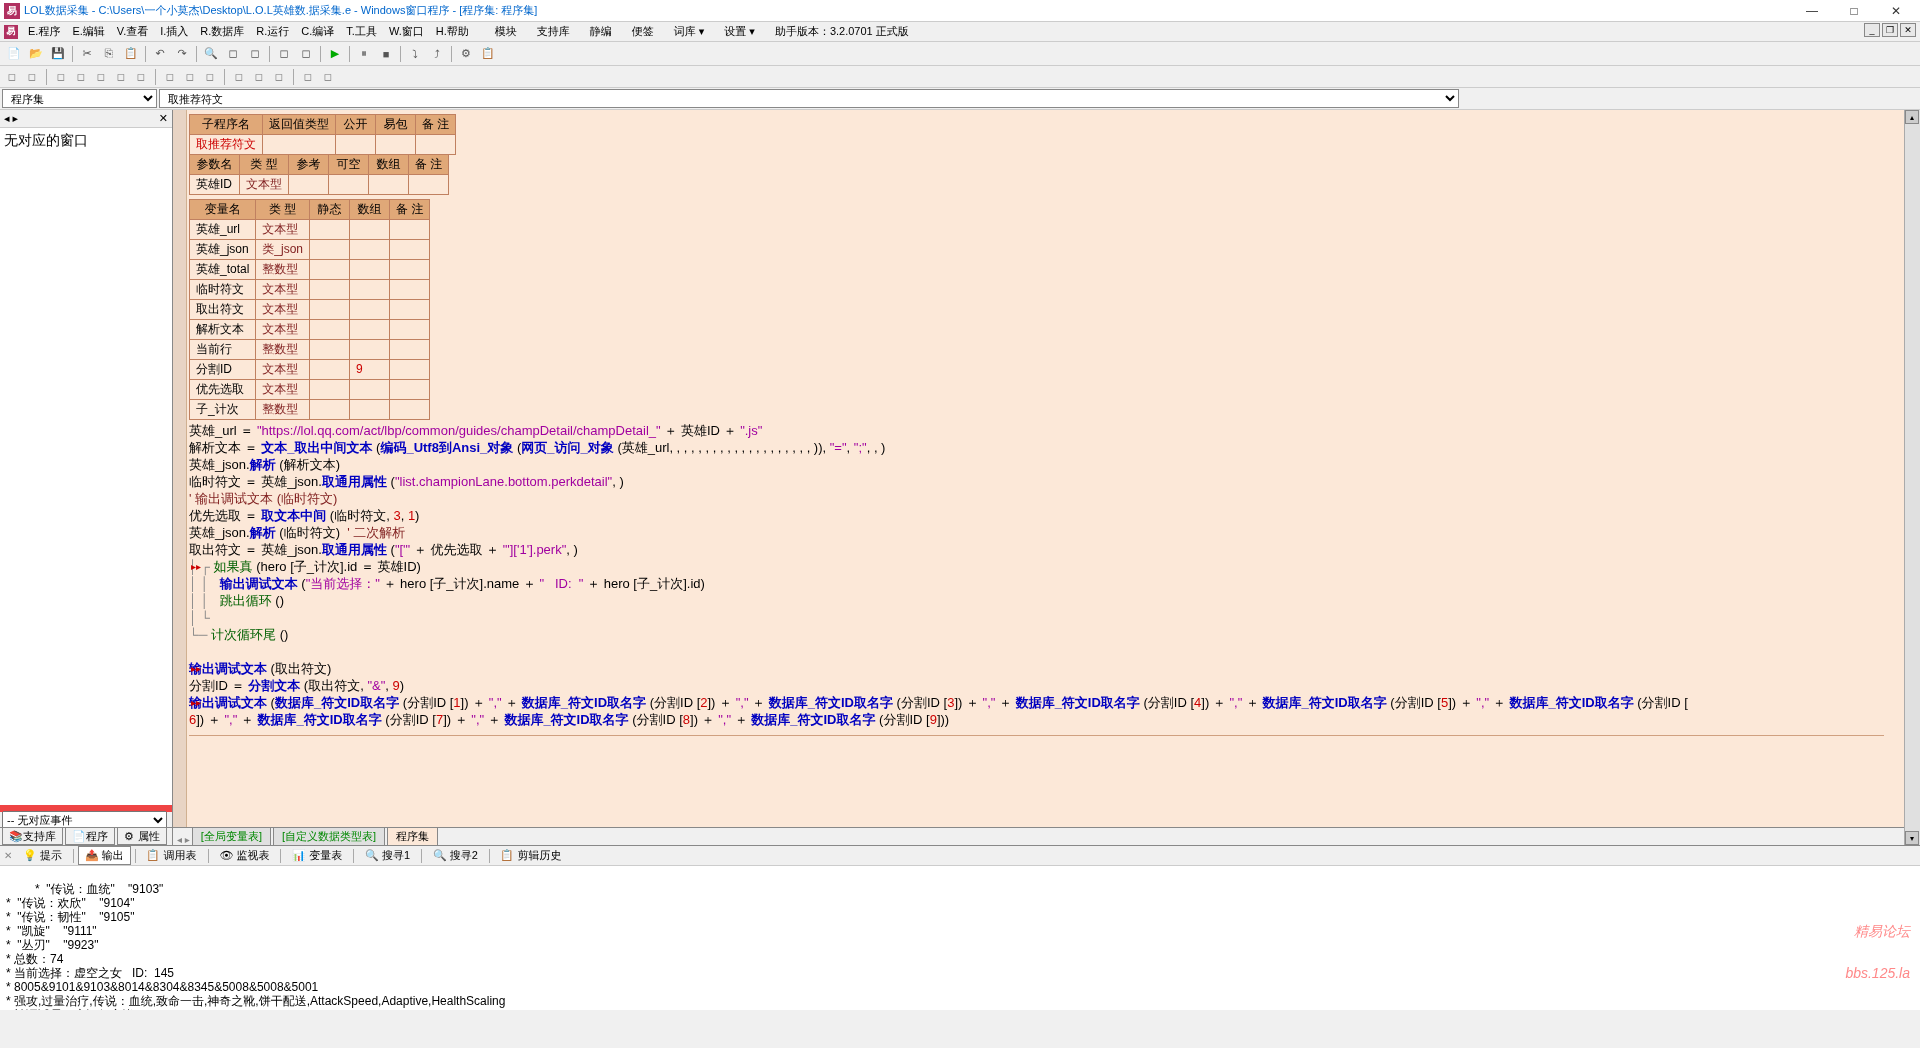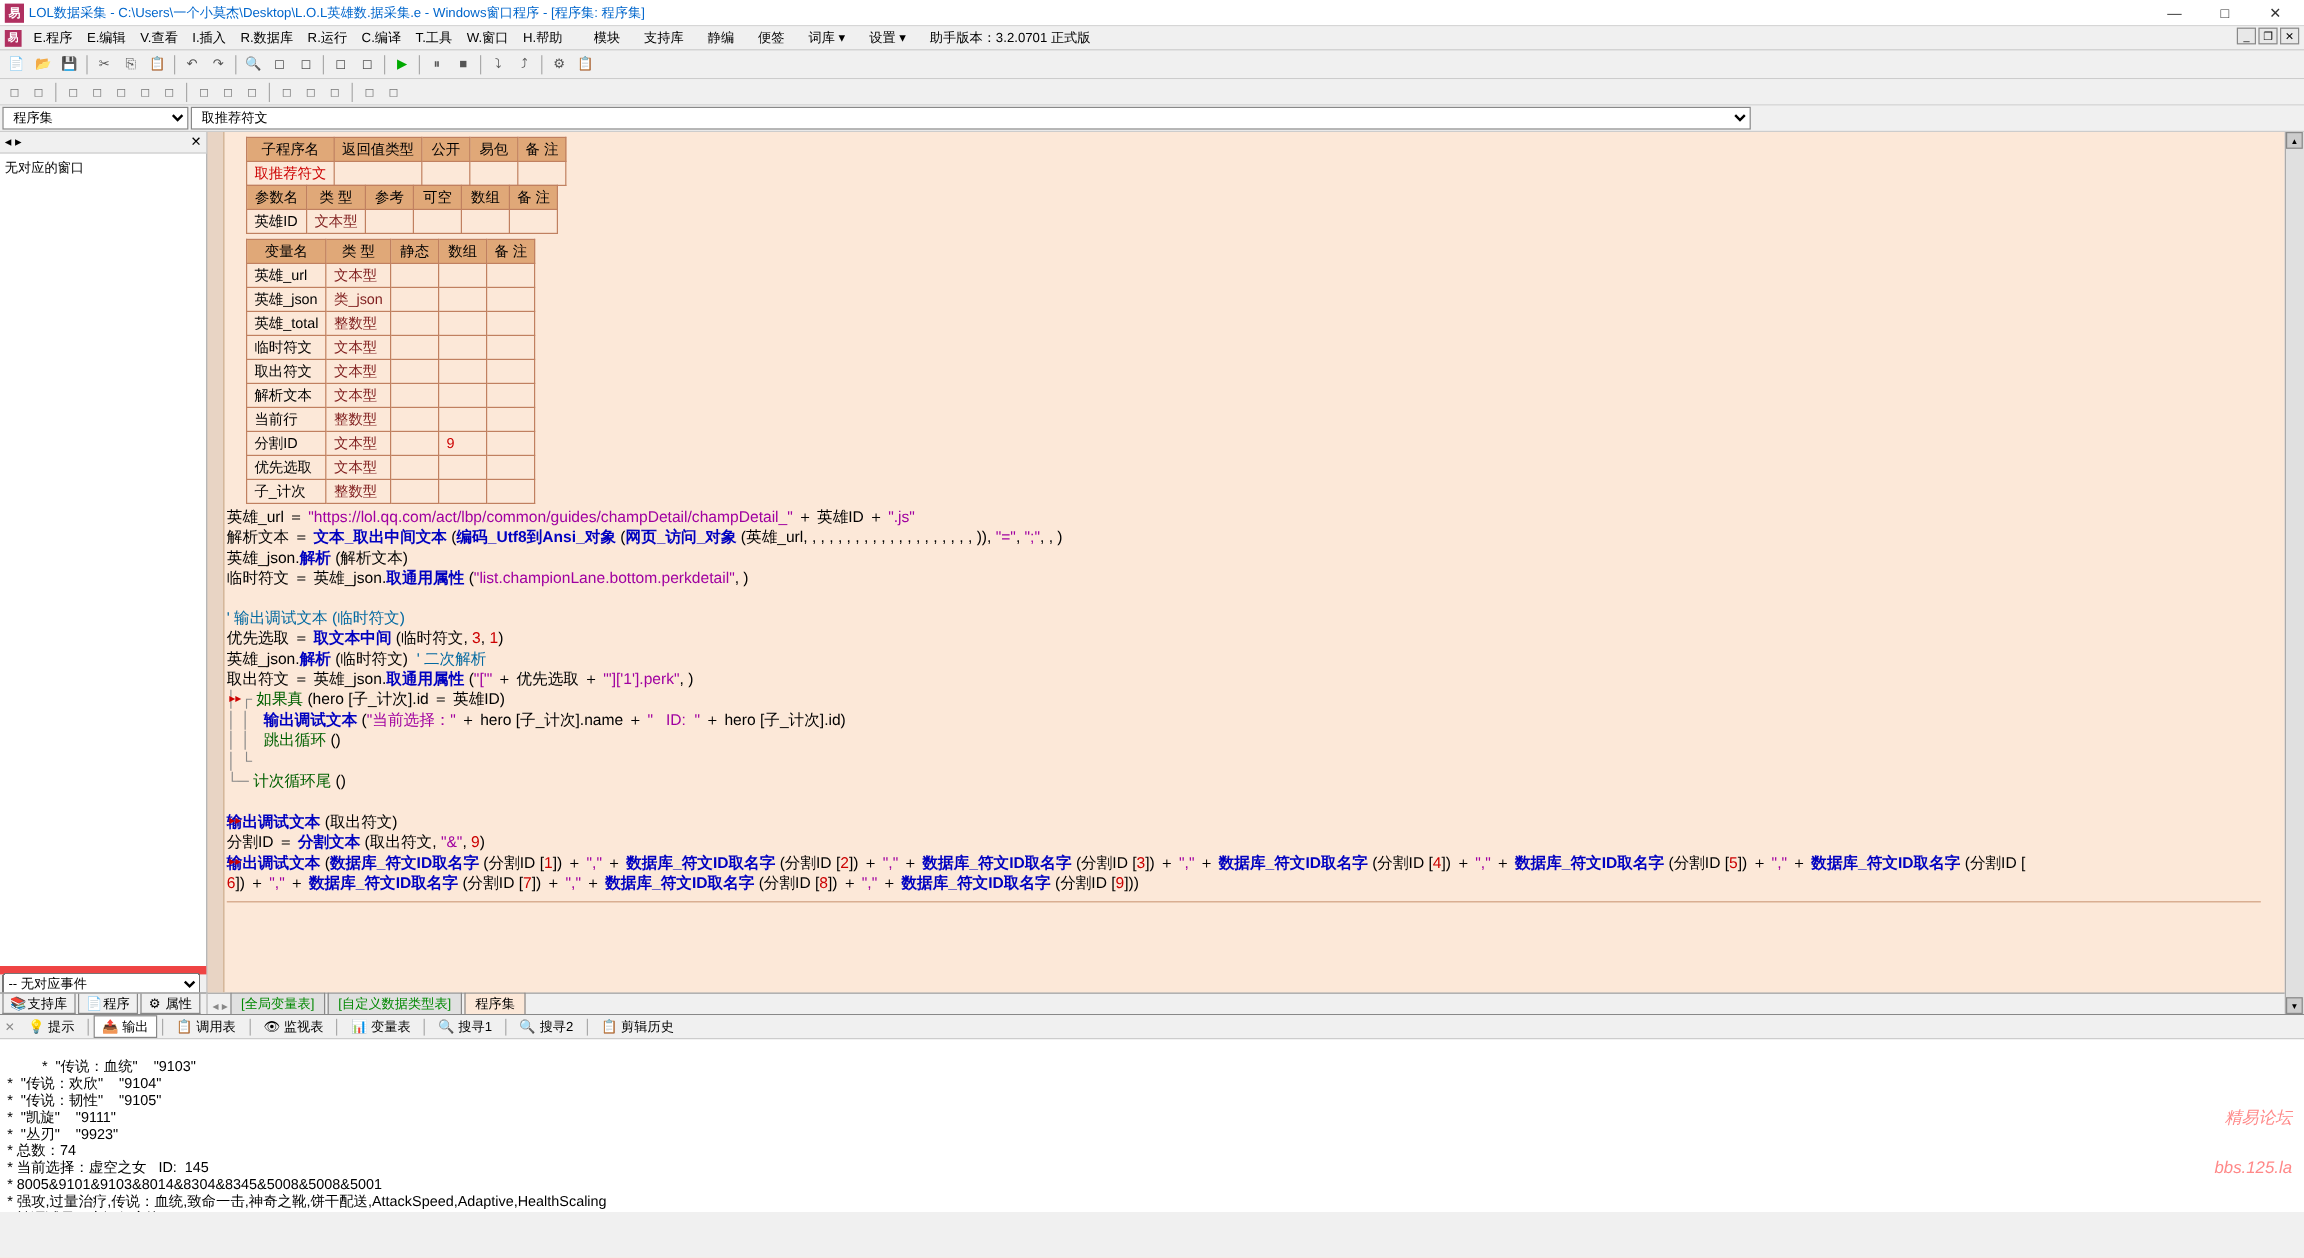--- a/index.html
+++ b/index.html
@@ -25,38 +25,38 @@
 .toolbar2 { height: 22px; background: #f0f0f0; display: flex; align-items: center; padding: 2px 4px; border-bottom: 1px solid #ccc; gap: 4px; }
 .tb-icon { width: 16px; height: 16px; display: flex; align-items: center; justify-content: center; font-size: 10px; color: #777; }
 
 .dropdown-row { height: 22px; background: #f0f0f0; display: flex; align-items: center; border-bottom: 1px solid #ccc; }
 .dd { height: 19px; border: 1px solid #888; background: #fff; font-size: 11px; padding: 1px 4px; margin-left: 2px; width: 155px; }
 
 .main-area { display: flex; height: calc(100vh - 22px - 20px - 24px - 22px - 22px - 185px - 18px); }
 .left-panel { width: 173px; background: #fff; border-right: 1px solid #888; display: flex; flex-direction: column; }
 .lp-header { height: 18px; background: #f0f0f0; border-bottom: 1px solid #ccc; display: flex; align-items: center; padding: 0 4px; font-size: 11px; }
 .lp-x { margin-left: auto; cursor: pointer; font-size: 11px; }
-.lp-body { flex: 1; padding: 4px; font-size: 11px; overflow: auto; }
+.lp-body { flex: 1; padding: 4px; font-size: 14px; overflow: auto; }
 
 .code-area { flex: 1; background: #fce8d8; overflow: auto; position: relative; }
 .code-gutter { position: absolute; left: 0; top: 0; width: 14px; height: 100%; background: #e8d4c4; border-right: 1px solid #d0b090; }
 .code-content { margin-left: 16px; padding: 4px 0 4px 0; font-family: "SimSun", monospace; font-size: 13px; line-height: 17px; }
 
-.code-table { border-collapse: collapse; margin-left: 16px; }
+.code-table { border-collapse: collapse; margin-left: 0; }
 .code-table td, .code-table th { border: 1px solid #c08060; padding: 1px 6px; font-size: 12px; height: 16px; min-width: 40px; }
 .code-table th { background: #e0a878; font-weight: normal; }
 .code-table .col-name { min-width: 50px; }
 .red-txt { color: #c00; }
 .blue-txt { color: #7f1d1d; }
 
 .code-line { white-space: pre; padding-left: 0; }
 .cl-key { color: #006000; }
 .cl-str { color: #a000a0; }
 .cl-blue { color: #0000c0; font-weight: bold; }
-.cl-comment { color: #0369a1; margin-top: 16px; }
+.cl-comment { color: #7f1d1d; }
 .cl-red { color: #c00; }
 .cl-gray { color: #888; }
 .marker { color: #c00; font-size: 10px; position: absolute; left: 2px; }
 
 .tabs-row { height: 18px; background: #f0f0f0; display: flex; align-items: flex-end; border-top: 1px solid #888; padding-left: 4px; gap: 2px; }
 .tab { padding: 1px 8px; font-size: 11px; border: 1px solid #888; border-bottom: none; background: #e0e0e0; cursor: pointer; }
 .tab.active { background: #fce8d8; }
 .tab.green { color: #080; }
 
 .bottom-dd { height: 22px; background: #f0f0f0; border-top: 7px solid #ef4444; display: flex; align-items: center; padding: 2px; }

